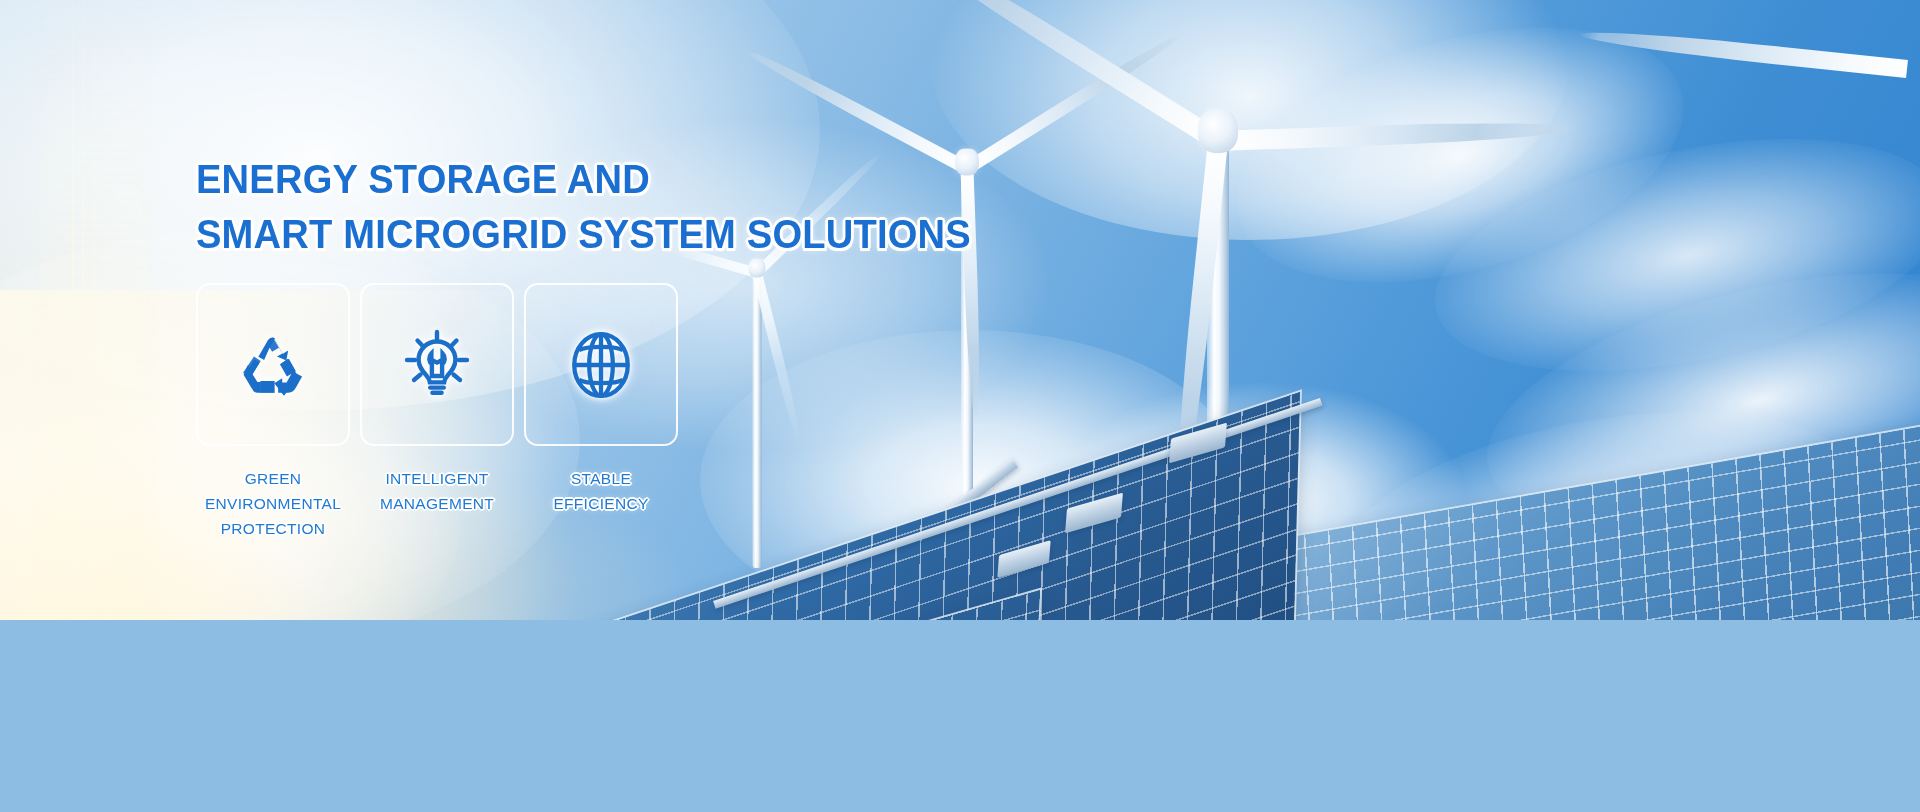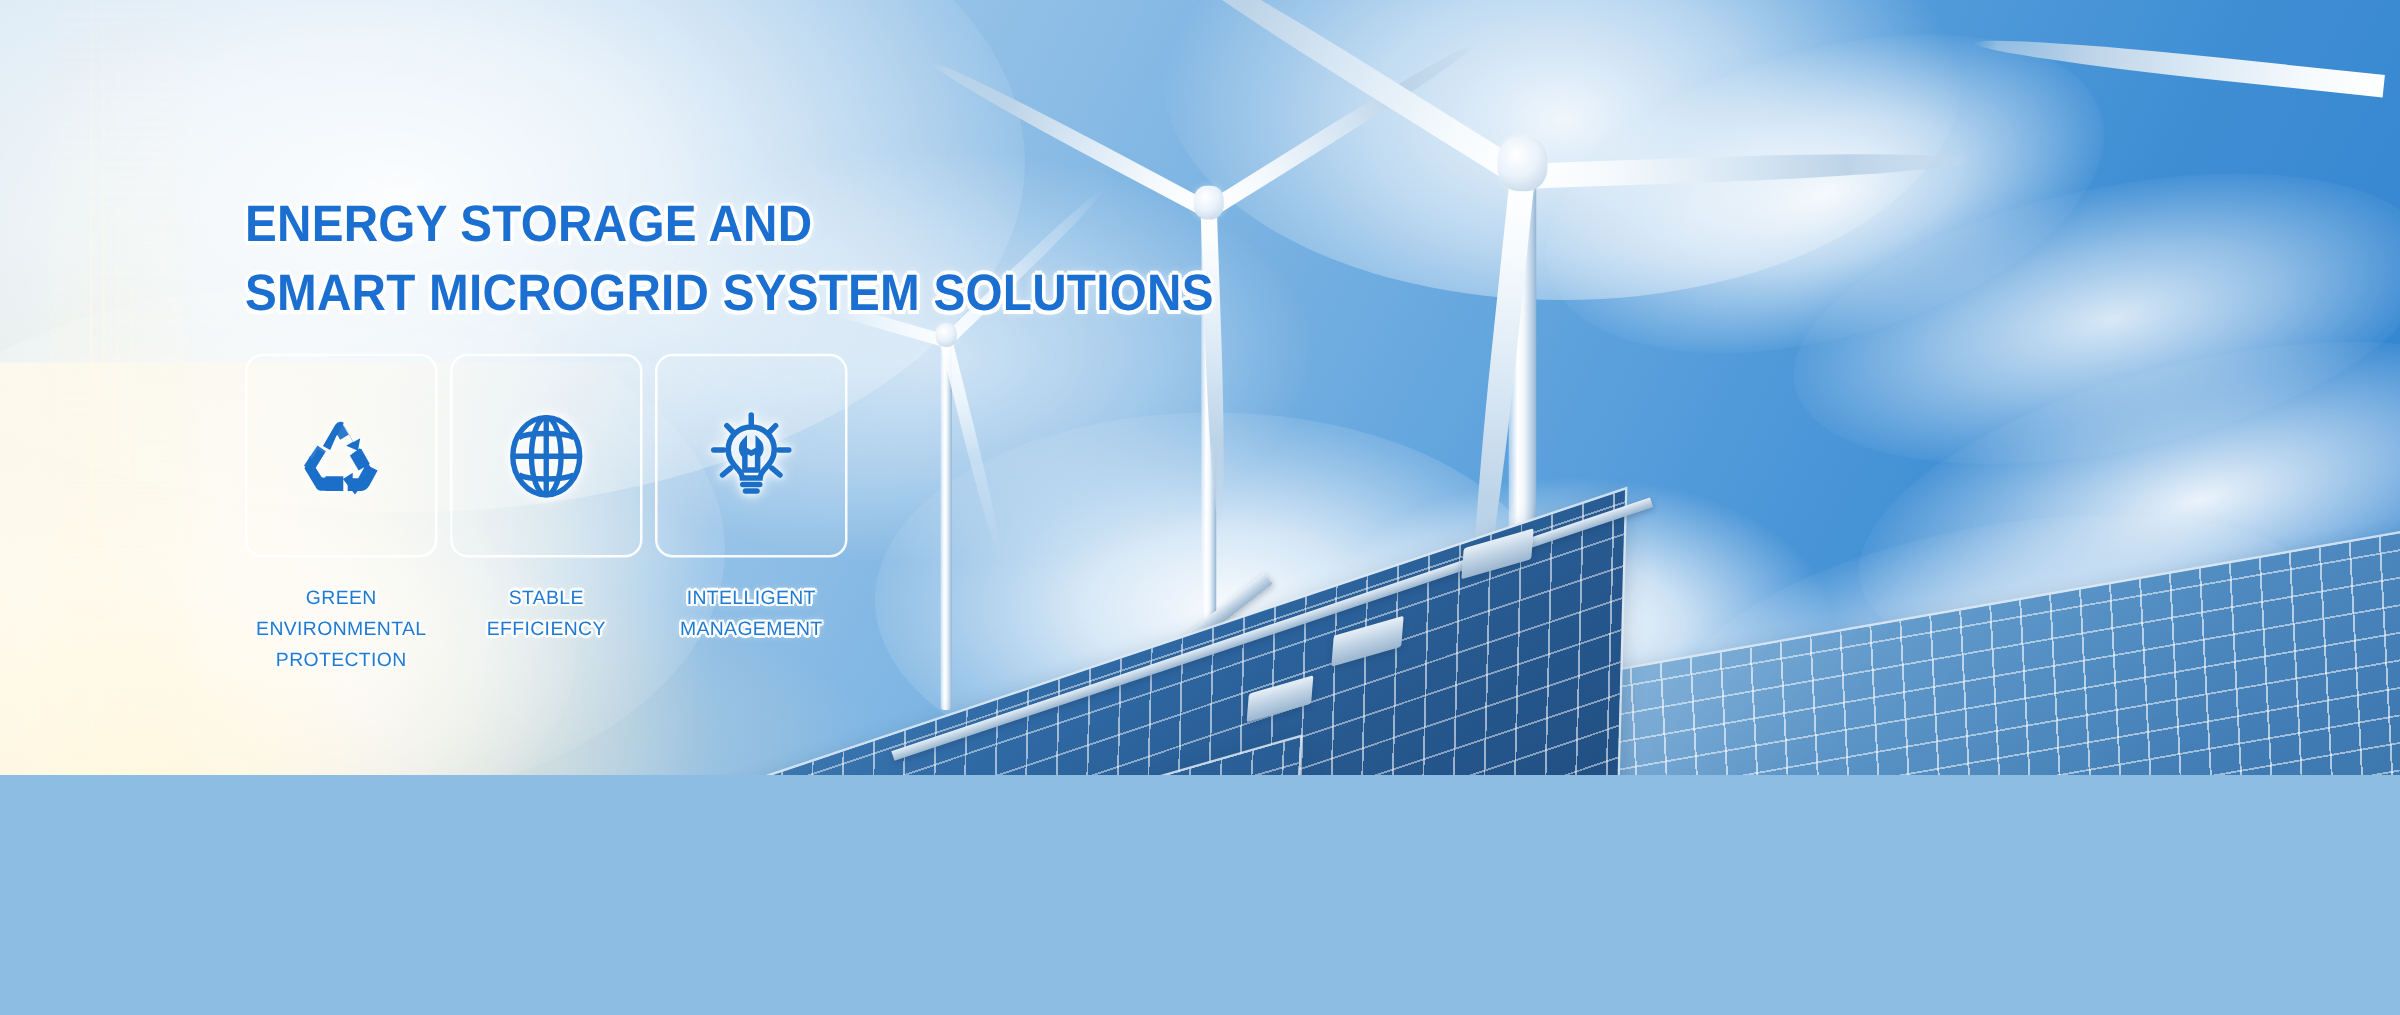--- a/index.html
+++ b/index.html
@@ -377,68 +377,68 @@
         </span>
       </div>
       <div class="caption cap-1">GREEN
 ENVIRONMENTAL
 PROTECTION</div>
     </div>
 
     <div class="card-col">
       <div class="card">
         <span class="icon-wrap">
+          <svg width="72" height="72" viewBox="0 0 72 72" aria-hidden="true">
+            <g stroke="#1b6fc9" stroke-width="4.4" stroke-linecap="round" fill="none">
+
+              <line x1="36" y1="3" x2="36" y2="11"></line>
+              <line x1="16.5" y1="11.5" x2="21.8" y2="17"></line>
+              <line x1="55.5" y1="11.5" x2="50.2" y2="17"></line>
+              <line x1="6" y1="31" x2="14" y2="31"></line>
+              <line x1="66" y1="31" x2="58" y2="31"></line>
+              <line x1="13" y1="51" x2="19.5" y2="45.5"></line>
+              <line x1="59" y1="51" x2="52.5" y2="45.5"></line>
+
+              <path d="M36 12.5 C25.6 12.5 17.6 20.6 17.6 30.8
+                       C17.6 38.2 21.9 42.6 25.4 46.4
+                       C27.6 48.8 28.6 50.6 28.9 53.4
+                       L43.1 53.4
+                       C43.4 50.6 44.4 48.8 46.6 46.4
+                       C50.1 42.6 54.4 38.2 54.4 30.8
+                       C54.4 20.6 46.4 12.5 36 12.5 Z"></path>
+
+              <line x1="29.2" y1="58.6" x2="42.8" y2="58.6"></line>
+              <path d="M31.4 63.8 L40.6 63.8"></path>
+
+              <path d="M30.4 24.6 C27.4 27.8 27.6 32.6 30.9 35.5
+                       L30.9 47.0 L41.1 47.0 L41.1 35.5
+                       C44.4 32.6 44.6 27.8 41.6 24.6
+                       L41.6 30.6 L36 33.6 L30.4 30.6 Z"></path>
+            </g>
+          </svg>
+        </span>
+      </div>
+      <div class="caption cap-3">INTELLIGENT
+MANAGEMENT</div>
+    </div>
+
+    <div class="card-col">
+      <div class="card">
+        <span class="icon-wrap">
           <svg width="62" height="70" viewBox="0 0 60 68" aria-hidden="true">
             <g fill="none" stroke="#1b6fc9" stroke-width="4.2">
               <ellipse cx="30" cy="34" rx="26" ry="30"></ellipse>
               <ellipse cx="30" cy="34" rx="11.5" ry="30"></ellipse>
               <line x1="30" y1="4" x2="30" y2="64"></line>
               <line x1="4.4" y1="34" x2="55.6" y2="34"></line>
               <path d="M8.6 19.5 C16 15.3 44 15.3 51.4 19.5"></path>
               <path d="M8.6 48.5 C16 52.7 44 52.7 51.4 48.5"></path>
             </g>
           </svg>
         </span>
       </div>
       <div class="caption cap-2">STABLE
 EFFICIENCY</div>
     </div>
 
-    <div class="card-col">
-      <div class="card">
-        <span class="icon-wrap">
-          <svg width="72" height="72" viewBox="0 0 72 72" aria-hidden="true">
-            <g stroke="#1b6fc9" stroke-width="4.4" stroke-linecap="round" fill="none">
-
-              <line x1="36" y1="3" x2="36" y2="11"></line>
-              <line x1="16.5" y1="11.5" x2="21.8" y2="17"></line>
-              <line x1="55.5" y1="11.5" x2="50.2" y2="17"></line>
-              <line x1="6" y1="31" x2="14" y2="31"></line>
-              <line x1="66" y1="31" x2="58" y2="31"></line>
-              <line x1="13" y1="51" x2="19.5" y2="45.5"></line>
-              <line x1="59" y1="51" x2="52.5" y2="45.5"></line>
-
-              <path d="M36 12.5 C25.6 12.5 17.6 20.6 17.6 30.8
-                       C17.6 38.2 21.9 42.6 25.4 46.4
-                       C27.6 48.8 28.6 50.6 28.9 53.4
-                       L43.1 53.4
-                       C43.4 50.6 44.4 48.8 46.6 46.4
-                       C50.1 42.6 54.4 38.2 54.4 30.8
-                       C54.4 20.6 46.4 12.5 36 12.5 Z"></path>
-
-              <line x1="29.2" y1="58.6" x2="42.8" y2="58.6"></line>
-              <path d="M31.4 63.8 L40.6 63.8"></path>
-
-              <path d="M30.4 24.6 C27.4 27.8 27.6 32.6 30.9 35.5
-                       L30.9 47.0 L41.1 47.0 L41.1 35.5
-                       C44.4 32.6 44.6 27.8 41.6 24.6
-                       L41.6 30.6 L36 33.6 L30.4 30.6 Z"></path>
-            </g>
-          </svg>
-        </span>
-      </div>
-      <div class="caption cap-3">INTELLIGENT
-MANAGEMENT</div>
-    </div>
-
   </div>
 
 </div>
 
 </body></html>

